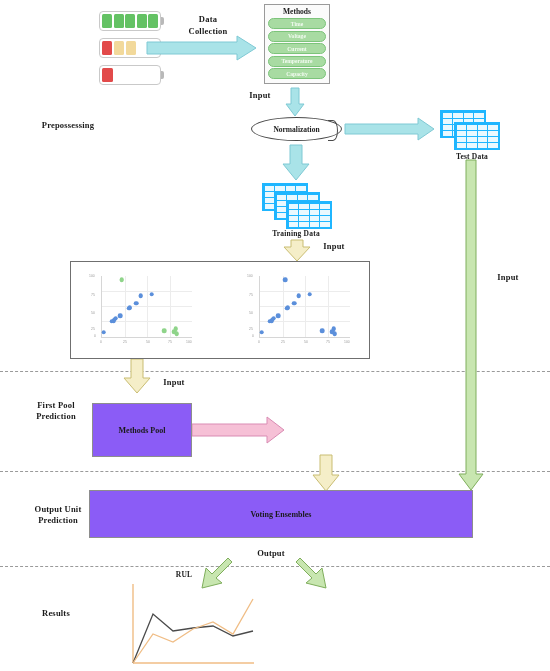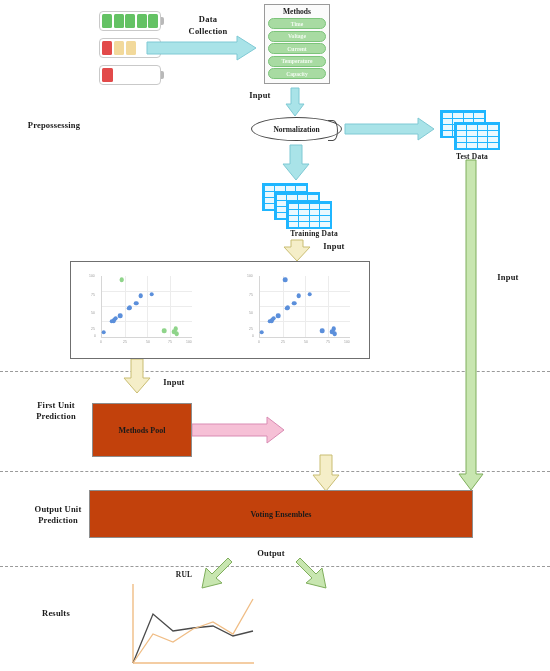--- a/index.html
+++ b/index.html
@@ -41,21 +41,21 @@
   .cyl:after{content:"";position:absolute;right:3px;top:1.5px;width:9px;height:19px;
              border:1.3px solid #4a4a4a;border-left:none;border-radius:0 50% 50% 0;}
 
   
   .stack{position:absolute;}
   .tbl{position:absolute;background:#1fb6ff;border:1.2px solid #1fb6ff;
        box-sizing:border-box;display:grid;gap:1px;padding:1.5px;}
   .tbl i{background:#eaf9ff;display:block;}
 
   
-  .box{position:absolute;border:1px solid #8d8d8d;background:#c2410c;
+  .box{position:absolute;border:1px solid #8d8d8d;background:#8b5cf6;
        box-sizing:border-box;display:flex;align-items:center;justify-content:center;
        font-size:8px;font-weight:bold;}
 
   
   .panel{position:absolute;left:70px;top:261px;width:300px;height:98px;
          border:1px solid #6f6f6f;background:#fff;box-sizing:border-box;}
   .plot{position:absolute;top:10px;width:113px;height:78px;}
   .plot .area{position:absolute;left:16px;top:4px;right:6px;bottom:12px;
               border-left:.7px solid #d6d6d6;border-bottom:.7px solid #d6d6d6;}
   .gl{position:absolute;background:#ececec;}
@@ -75,22 +75,22 @@
 </style>
 </head>
 <body>
 
 <div class="stage">
 
   <div class="divider" style="top:371px"></div>
   <div class="divider" style="top:471px"></div>
   <div class="divider" style="top:566px"></div>
 
-  <div class="lbl" style="left:6px;top:120px;width:96px">Prepossessing</div>
-  <div class="lbl" style="left:8px;top:400px;width:96px">First Unit</div>
+  <div class="lbl" style="left:20px;top:120px;width:96px">Prepossessing</div>
+  <div class="lbl" style="left:8px;top:400px;width:96px">First Pool</div>
   <div class="lbl" style="left:8px;top:411px;width:96px">Prediction</div>
   <div class="lbl" style="left:8px;top:504px;width:100px">Output Unit</div>
   <div class="lbl" style="left:8px;top:515px;width:100px">Prediction</div>
   <div class="lbl" style="left:8px;top:608px;width:96px">Results</div>
 
   <div class="battbox" style="top:11px">
     <div class="batt">
       <span class="cell" style="flex:1;background:#64c264"></span>
       <span class="cell" style="flex:1;background:#64c264"></span>
       <span class="cell" style="flex:1;background:#64c264"></span>
@@ -252,21 +252,21 @@
         <i></i>
         <i></i>
         <i></i>
         <i></i>
         <i></i>
         <i></i>
         <i></i>
         <i></i>
     </div>
   </div>
-  <div class="lbl small" style="left:268px;top:229px;width:92px">Training Data</div>
+  <div class="lbl small" style="left:250px;top:229px;width:92px">Training Data</div>
 
   <div class="panel">
 
     <div class="plot" style="left:14px">
       <div class="area">
         <div class="gl glv" style="left:25%"></div>
         <div class="gl glv" style="left:50%"></div>
         <div class="gl glv" style="left:75%"></div>
         <div class="gl glh" style="bottom:25%"></div>
         <div class="gl glh" style="bottom:50%"></div>

